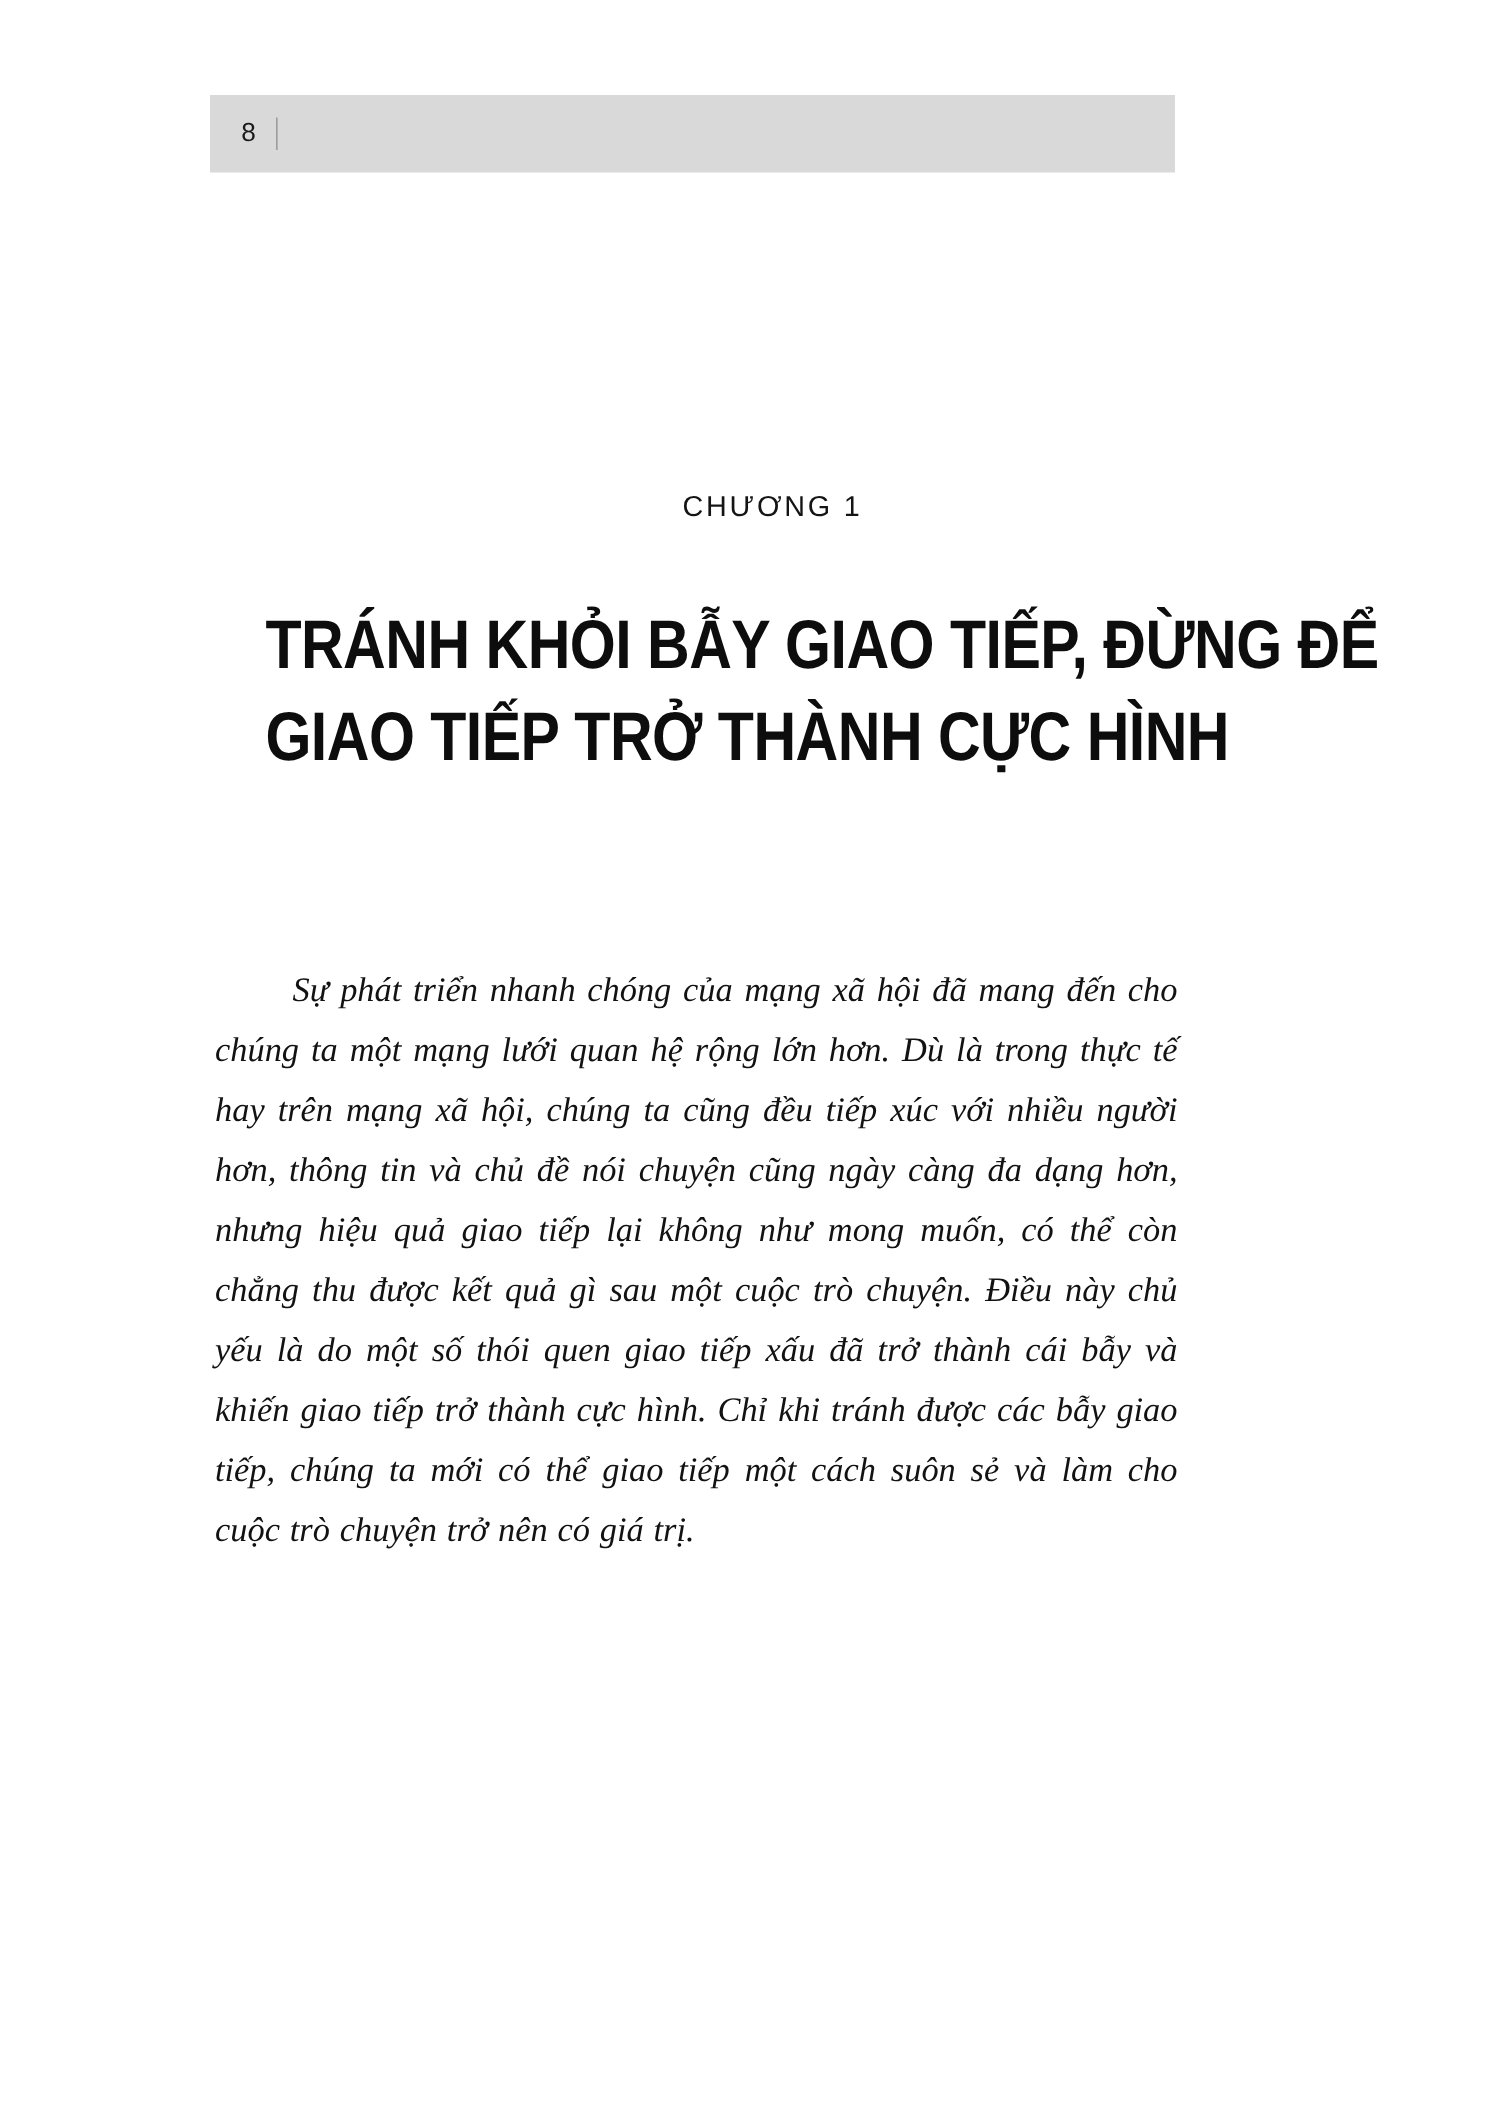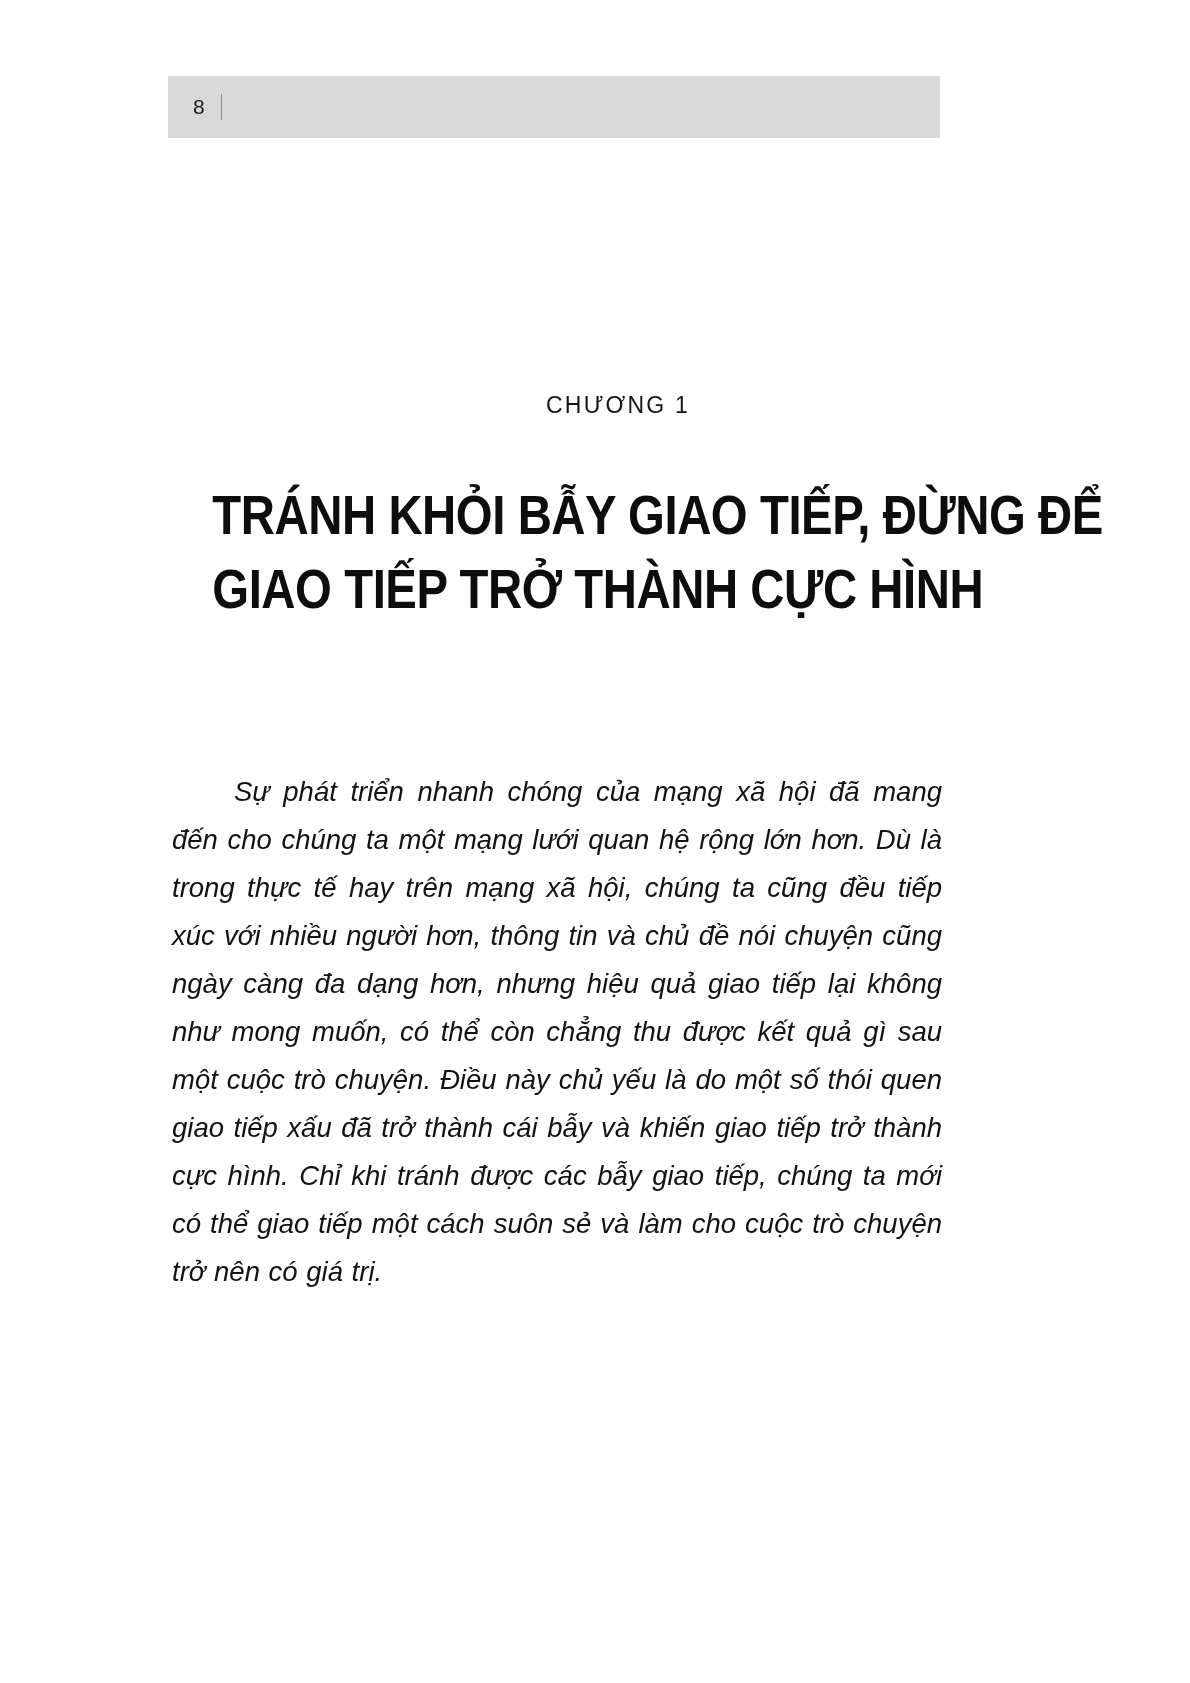--- a/index.html
+++ b/index.html
@@ -83,21 +83,21 @@
     display: block;
     white-space: nowrap;
   }
 
   
   .body-text {
     position: absolute;
     left: 172px;
     top: 768px;
     width: 770px;
-    font-family: Liberation Sans, sans-serif;
+    font-family: Liberation Serif, serif;
     font-style: italic;
     font-size: 27.5px;
     line-height: 48px;
     color: #121212;
     text-align: justify;
     text-indent: 62px;
     word-spacing: 1px;
   }
 </style>
 </head>

